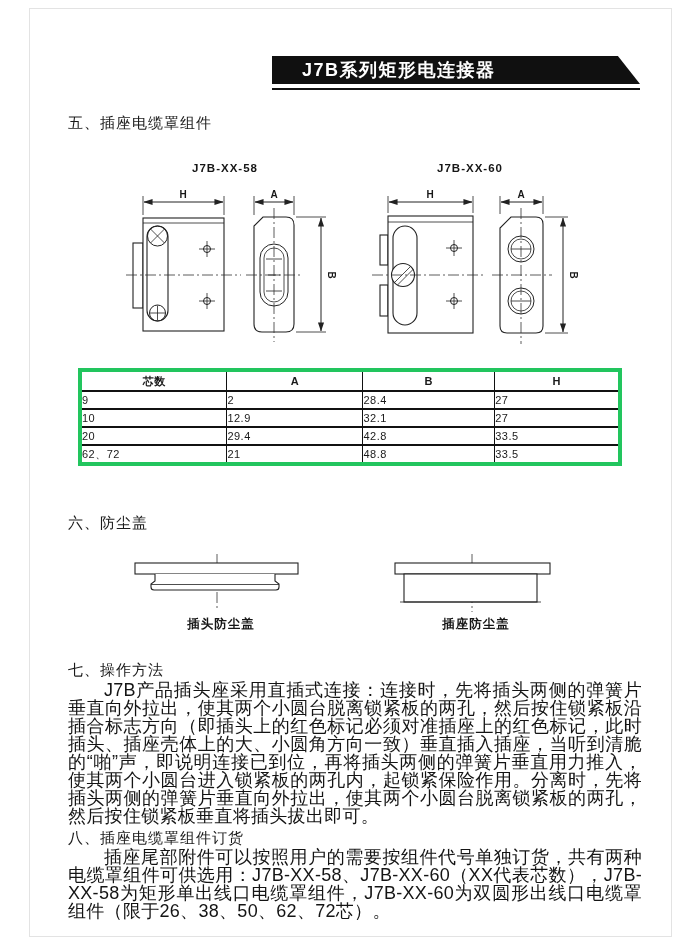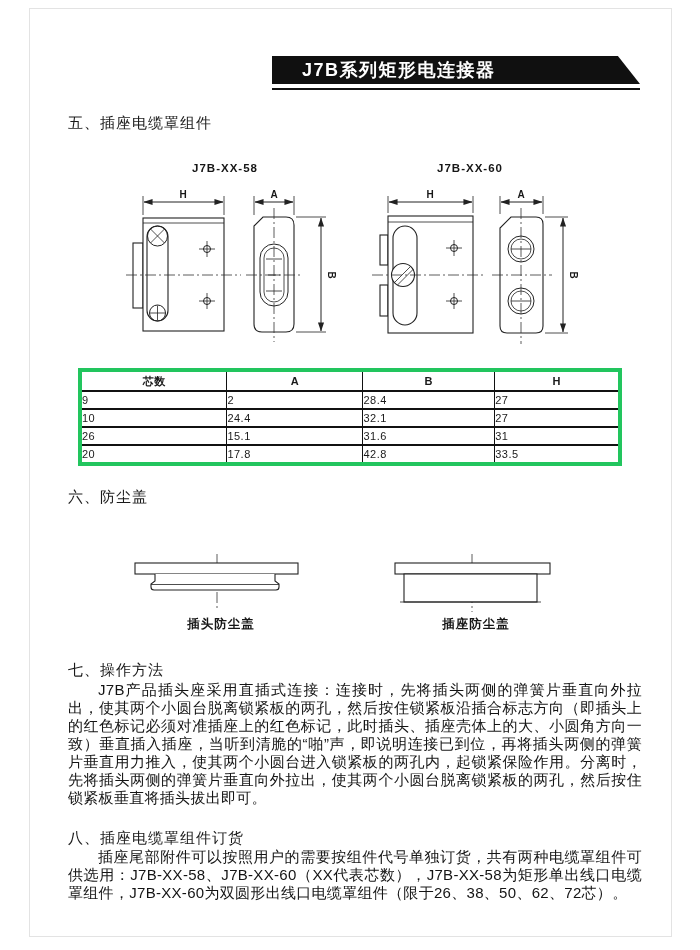--- a/index.html
+++ b/index.html
@@ -19,25 +19,25 @@
     clip-path:polygon(0 0, 94% 0, 100% 100%, 0 100%);
   }
   .banner-underline {
     position:absolute; left:272px; top:88px; width:368px; height:2px; background:#101010;
   }
   .sec-h {
     position:absolute; left:68px; font-size:15px; font-weight:normal; letter-spacing:1px;
     white-space:nowrap;
   }
   #h5 { top:114px; }
-  #h6 { top:488px; }
+  #h6 { top:514px; }
   #h7 { top:661px; }
   #h8 { top:829px; }
   .para {
-    position:absolute; left:68px; width:574px; font-size:15px; line-height:18px;
+    position:absolute; left:68px; width:574px; font-size:18px; line-height:18px;
     text-align:justify; text-indent:2em; letter-spacing:0.3px; color:#141414;
   }
   #para7 { top:681px; }
   #para8 { top:819px;margin-top:29px; }
   svg { position:absolute; left:0; }
   #dwg-connectors { top:158px; }
   #dwg-dustcovers { top:550px; }
   svg text {
     font-family:"Liberation Sans","DejaVu Sans",sans-serif;
     fill:#161616;
@@ -216,34 +216,34 @@
     </thead>
     <tbody>
         <tr>
           <td>9</td>
           <td>2</td>
           <td>28.4</td>
           <td>27</td>
         </tr>
         <tr>
           <td>10</td>
-          <td>24.4</td>
+          <td>12.9</td>
           <td>32.1</td>
           <td>27</td>
         </tr>
         <tr>
-          <td>26</td>
-          <td>15.1</td>
-          <td>31.6</td>
-          <td>31</td>
-        </tr>
-        <tr>
           <td>20</td>
-          <td>17.8</td>
+          <td>29.4</td>
           <td>42.8</td>
+          <td>33.5</td>
+        </tr>
+        <tr>
+          <td>62、72</td>
+          <td>21</td>
+          <td>48.8</td>
           <td>33.5</td>
         </tr>
       </tbody>
   </table>
 
   <div id="h6" class="sec-h">六、防尘盖</div>
 
   <svg id="dwg-dustcovers" width="700" height="100" viewBox="0 0 700 100">
     <g>
       <line class="cl" x1="217" y1="4" x2="217" y2="58"></line>

